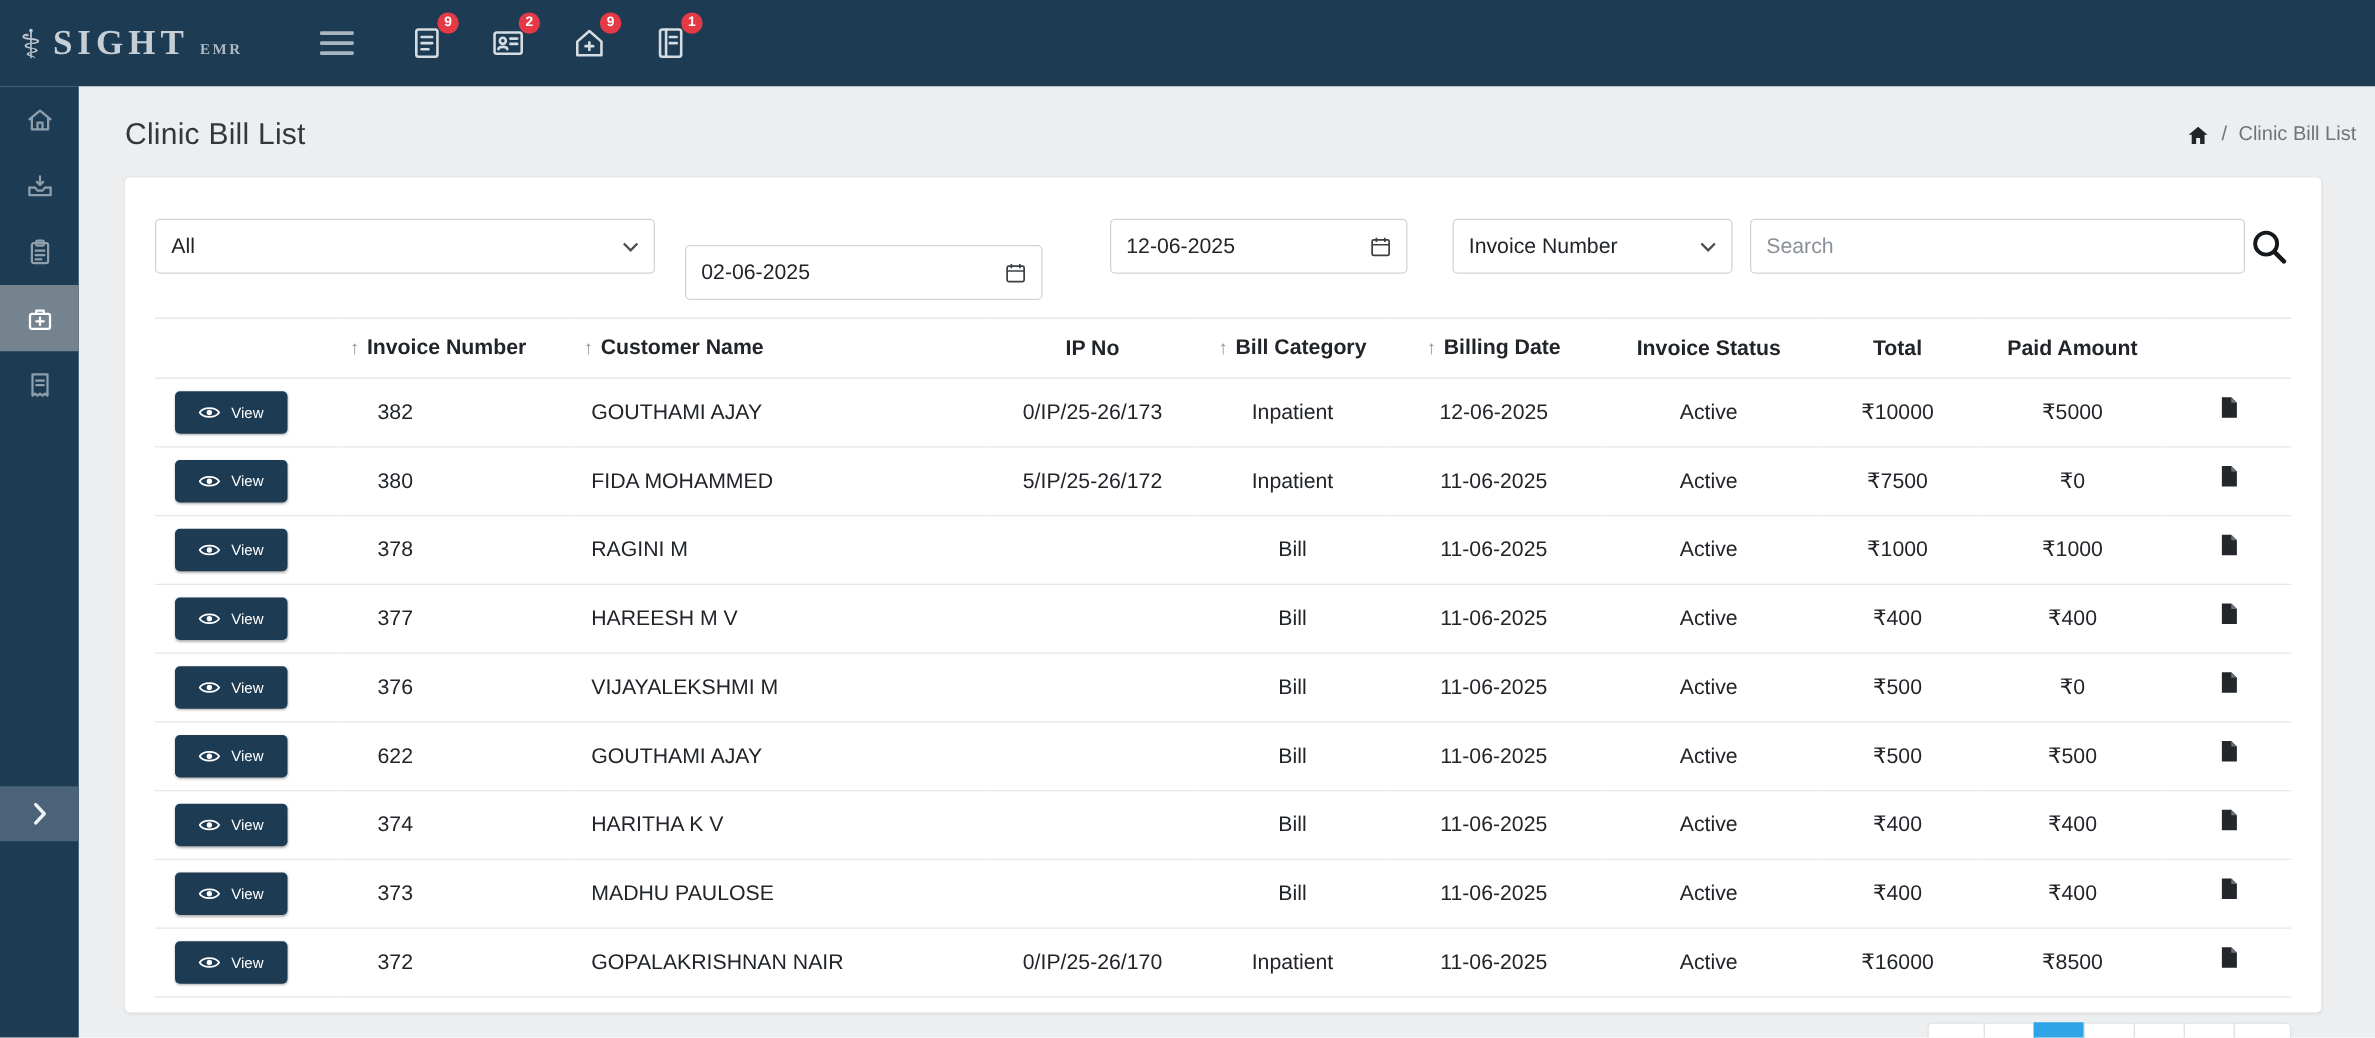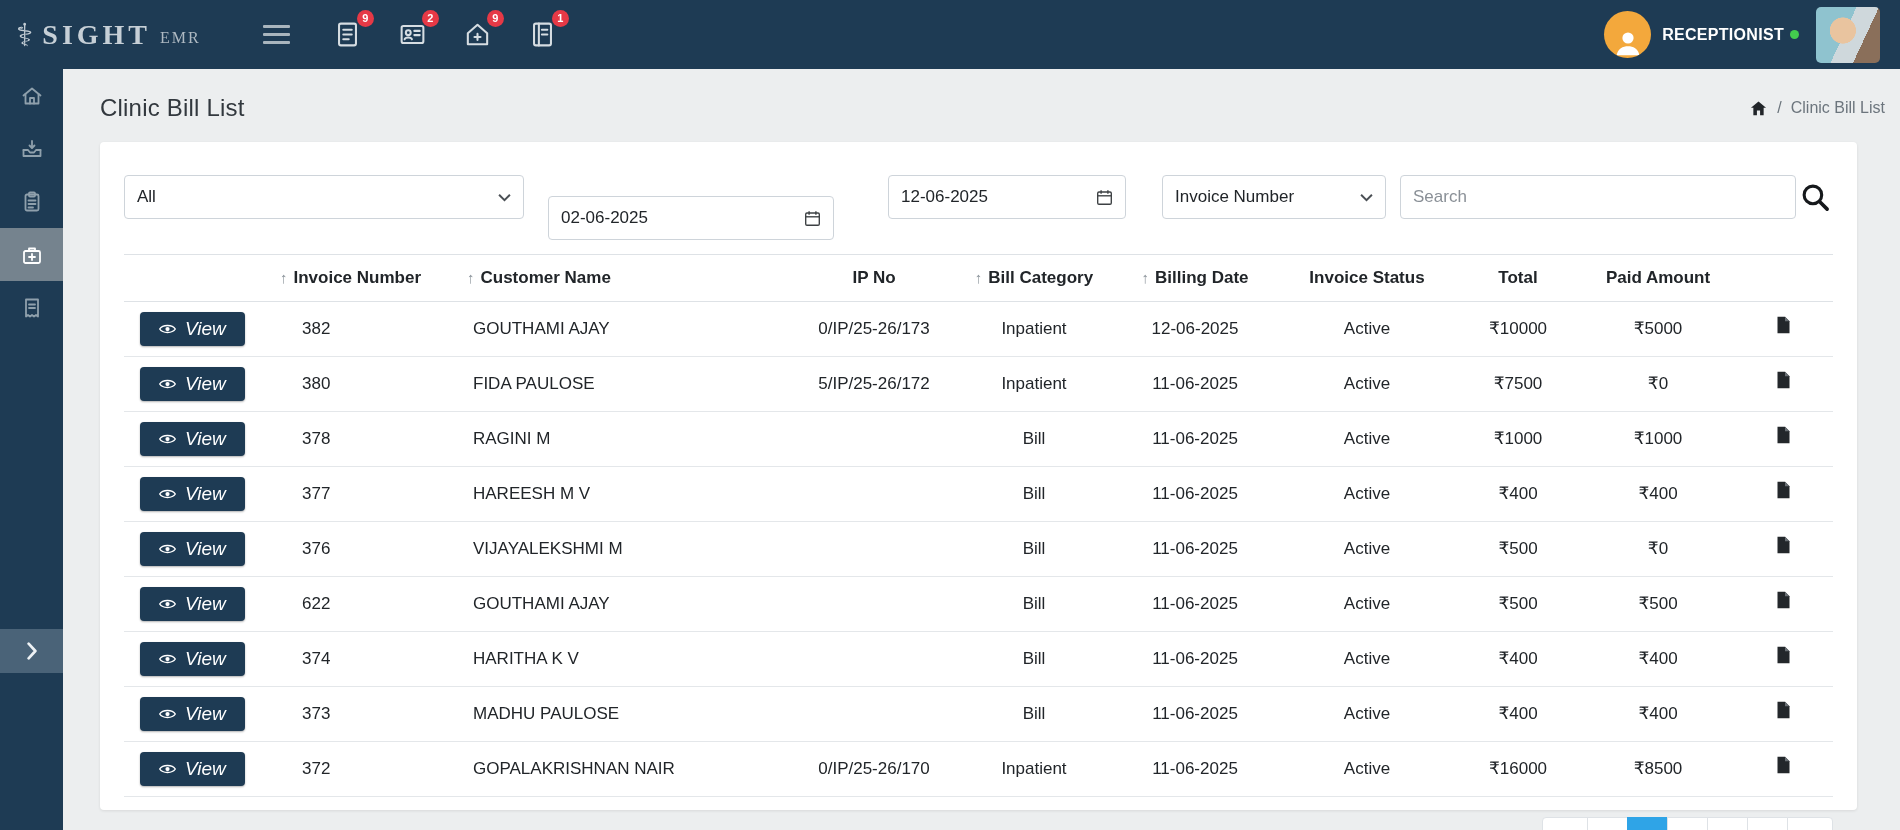--- a/index.html
+++ b/index.html
@@ -16,21 +16,21 @@
     display:flex; align-items:center; padding:0 20px 0 16px;
   }
   .brand { display:flex; align-items:center; gap:9px; }
   .caduceus { font-size:32px; color:#c2ccd4; line-height:1; }
   .brand-name {
     font-family:"Liberation Serif","DejaVu Serif",serif;
     font-size:28px; letter-spacing:4px; color:#c6cfd6; font-weight:600;
   }
   .brand-sub {
     font-family:"Liberation Serif","DejaVu Serif",serif;
-    font-size:16px; letter-spacing:2px; color:#aeb9c2; font-weight:400;
+    font-size:12px; letter-spacing:2px; color:#aeb9c2; font-weight:700;
     align-self:flex-end; padding-bottom:4px;
   }
   .hamburger {
     margin-left:58px; background:none; border:none; cursor:pointer;
     display:flex; flex-direction:column; gap:5px; padding:4px;
   }
   .hamburger span { width:27px; height:3px; background:#a9b5be; border-radius:1px; display:block; }
   .nav-icons { display:flex; gap:29px; margin-left:36px; }
   .nav-icon-btn {
     position:relative; width:36px; height:38px;
@@ -114,22 +114,22 @@
     white-space:nowrap; overflow:hidden;
   }
   th.col-inv, td.col-inv, th.col-name, td.col-name { text-align:left; }
   td.col-inv { padding-left:28px; }
   td.col-name { padding-left:14px; }
   th.col-name { padding-left:8px; }
   td.col-view { text-align:left; padding-left:16px; }
   .sort { color:#8d959c; font-size:15px; font-weight:400; margin-right:6px; }
   .view-btn {
     display:inline-flex; align-items:center; gap:9px; background:#1e3b54; color:#fff;
-    border:none; border-radius:4px; padding:8px 19px; font-size:19px; cursor:pointer;
-    box-shadow:0 1px 2px rgba(0,0,0,.3); font-family:inherit; line-height:18px;font-style:italic;
+    border:none; border-radius:4px; padding:8px 19px; font-size:12px; cursor:pointer;
+    box-shadow:0 1px 2px rgba(0,0,0,.3); font-family:inherit; line-height:18px;
   }
   .pdf-btn { background:none; border:none; padding:0; cursor:pointer; display:inline-flex; }
 
   
   .pagination { margin-top:20px; display:flex; justify-content:flex-end; }
   .page-item {
     min-width:41px; height:40px; border:1px solid #dee2e6; background:#fff; color:#2fa4e7;
     display:flex; align-items:center; justify-content:center; font-size:16px; padding:0 13px;
     margin-left:-1px; cursor:pointer; font-family:inherit;
   }
@@ -185,31 +185,20 @@
       <svg viewBox="0 0 24 24" width="29" height="29">
           <rect x="5" y="3" width="14" height="18" rx="1.5"></rect>
           <line x1="9" y1="3" x2="9" y2="21"></line>
           <line x1="11.5" y1="8" x2="16" y2="8"></line>
           <line x1="11.5" y1="12" x2="16" y2="12"></line>
         </svg>
       <span class="badge">1</span>
     </div>
   </div>
 
-  <div class="user-area">
-    <div class="avatar">
-      <svg viewBox="0 0 24 24" width="32" height="32">
-          <circle cx="12" cy="9" r="4.2" fill="#fff"></circle>
-          <path d="M3.5 22c.8-5.2 4.7-6.8 8.5-6.8s7.7 1.6 8.5 6.8z" fill="#fff"></path>
-        </svg>
-    </div>
-    <span class="role">RECEPTIONIST</span>
-    <span class="status-dot"></span>
-    <div class="profile-photo"></div>
-  </div>
 </header>
 
 <div class="layout">
 
   <aside class="sidebar">
     <div class="side-item">
       <svg viewBox="0 0 24 24" width="24" height="24">
           <path d="M3.5 11.5 L12 4.5 L20.5 11.5"></path>
           <path d="M5.5 10 V19.5 H18.5 V10"></path>
           <path d="M10 19.5 V14 H14 V19.5"></path>
@@ -369,21 +358,21 @@
     <td class="col-view">
       <button class="view-btn">
         <svg viewBox="0 0 24 16" width="17" height="12">
                     <path d="M1 8 C5 1.5 19 1.5 23 8 C19 14.5 5 14.5 1 8 Z" fill="none" stroke="#fff" stroke-width="2"></path>
                     <circle cx="12" cy="8" r="3" fill="#fff"></circle>
                   </svg>
         <span>View</span>
       </button>
     </td>
     <td class="col-inv">380</td>
-    <td class="col-name">FIDA PAULOSE</td>
+    <td class="col-name">FIDA MOHAMMED</td>
     <td class="col-ip">5/IP/25-26/172</td>
     <td class="col-cat">Inpatient</td>
     <td class="col-date">11-06-2025</td>
     <td class="col-status">Active</td>
     <td class="col-total">₹7500</td>
     <td class="col-paid">₹0</td>
     <td class="col-pdf">
       <button class="pdf-btn">
         <svg viewBox="0 0 20 24" width="15" height="18">
                     <path d="M2 1 H12 L18 7 V23 H2 Z" fill="#23272b"></path>

